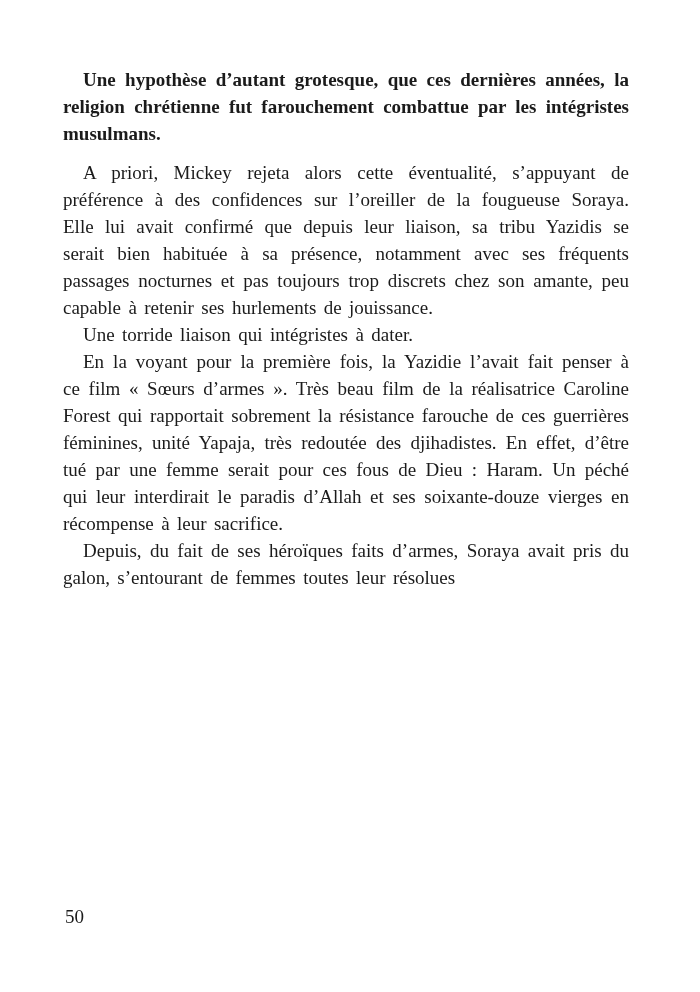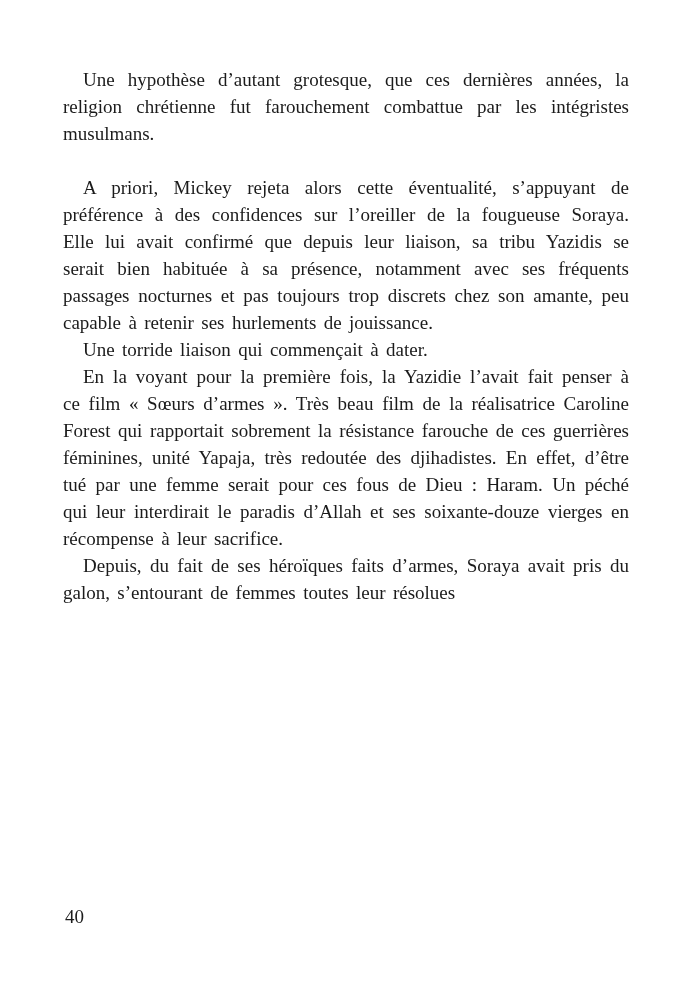--- a/index.html
+++ b/index.html
@@ -25,37 +25,38 @@
     line-height: 27px;
     text-align: justify;
     word-spacing: 0.14em;
   }
   .text-block p {
     margin: 0;
     padding: 0;
     text-indent: 20px;
   }
   .text-block p.space-after {
-    margin-bottom: 27px;
+    margin-bottom: 12px;
+    font-weight: bold;
   }
   .it {
   }
   .page-number {
     position: absolute;
     left: 65px;
     top: 903px;
     font-size: 19px;
     line-height: 27px;
   }
 </style>
 </head>
 <body>
 
 <div class="page">
   <div class="text-block" id="paragraphs">
       <p class="space-after"><span>Une hypothèse d’autant grotesque, que ces dernières années, la religion chrétienne fut farouchement combattue par les intégristes musulmans.</span></p>
       <p><span>A priori, Mickey rejeta alors cette éventualité, s’appuyant de préférence à des confidences sur l’oreiller de la fougueuse Soraya. Elle lui avait confirmé que depuis leur liaison, sa tribu </span><span class="it">Yazidis</span><span> se serait bien habituée à sa présence, notamment avec ses fréquents passages nocturnes et pas toujours trop discrets chez son amante, peu capable à retenir ses hurlements de jouissance.</span></p>
-      <p><span>Une torride liaison qui commençait à dater.</span></p>
+      <p><span>Une torride liaison qui intégristes à dater.</span></p>
       <p><span>En la voyant pour la première fois, la </span><span class="it">Yazidie</span><span> l’avait fait penser à ce film «&nbsp;Sœurs d’armes&nbsp;». Très beau film de la réalisatrice Caroline Forest qui rapportait sobrement la résistance farouche de ces guerrières féminines, unité </span><span class="it">Yapaja</span><span>, très redoutée des djihadistes. En effet, d’être tué par une femme serait pour ces fous de Dieu&nbsp;: </span><span class="it">Haram</span><span>. Un péché qui leur interdirait le paradis d’Allah et ses soixante-douze vierges en récompense à leur sacrifice.</span></p>
       <p><span>Depuis, du fait de ses héroïques faits d’armes, Soraya avait pris du galon, s’entourant de femmes toutes leur résolues</span></p>
     </div>
-  <div class="page-number">40</div>
+  <div class="page-number">50</div>
 </div>
 
 </body></html>

